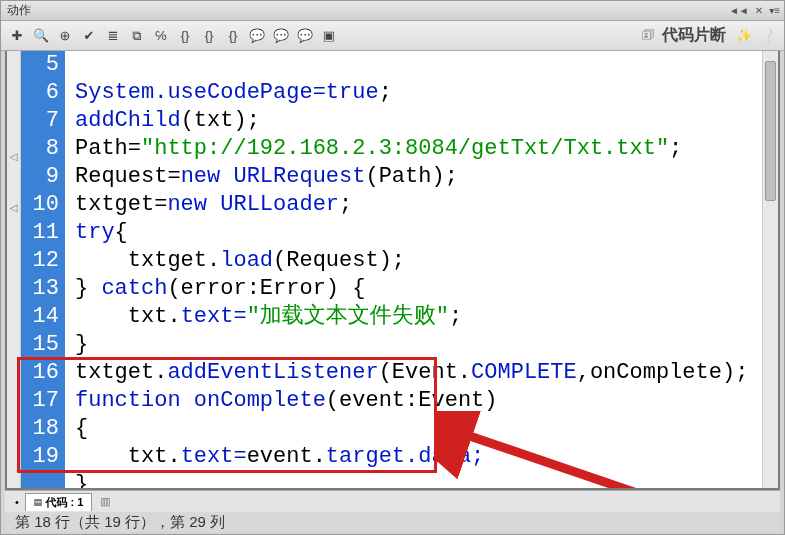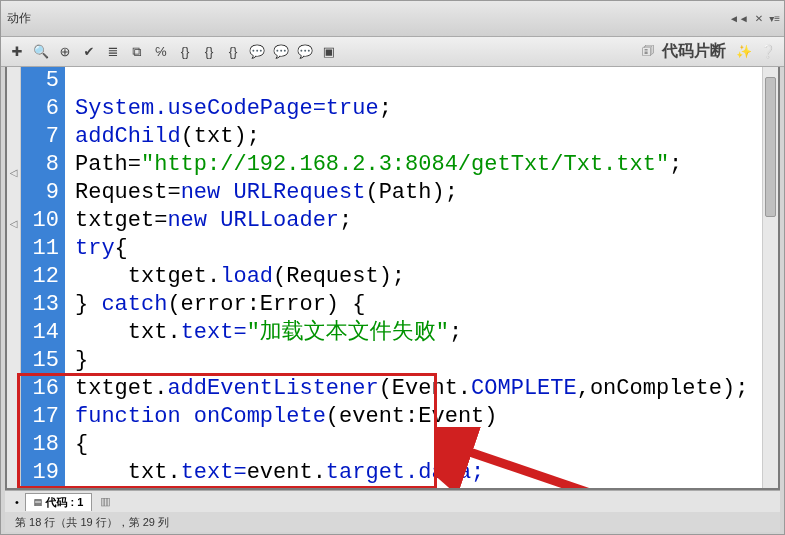--- a/index.html
+++ b/index.html
@@ -7,21 +7,21 @@
     font-family: "Microsoft YaHei", sans-serif;
     background: #d4d4d4;
     width: 785px;
     height: 535px;
     overflow: hidden;
     border: 1px solid #999;
     display: flex;
     flex-direction: column;
   }
   .titlebar {
-    height: 36px;
+    height: 20px;
     background: linear-gradient(to bottom, #e8e8e8, #d0d0d0);
     border-bottom: 1px solid #aaa;
     display: flex;
     align-items: center;
     padding: 0 6px;
     font-size: 12px;
     color: #333;
     position: relative;
   }
   .titlebar .right-controls {
@@ -127,21 +127,21 @@
     gap: 3px;
     cursor: pointer;
   }
   .bottom-tabs .tab2 {
     padding: 1px 6px;
     color: #777;
   }
   .statusbar {
     height: 20px;
     background: #d8d8d8;
-    font-size: 11px;
+    font-size: 15px;
     color: #333;
     display: flex;
     align-items: center;
     padding-left: 10px;
     margin: 0 4px 2px 4px;
   }
   .scrollbar-v {
     width: 16px;
     background: #e8e8e8;
     border-left: 1px solid #ccc;

